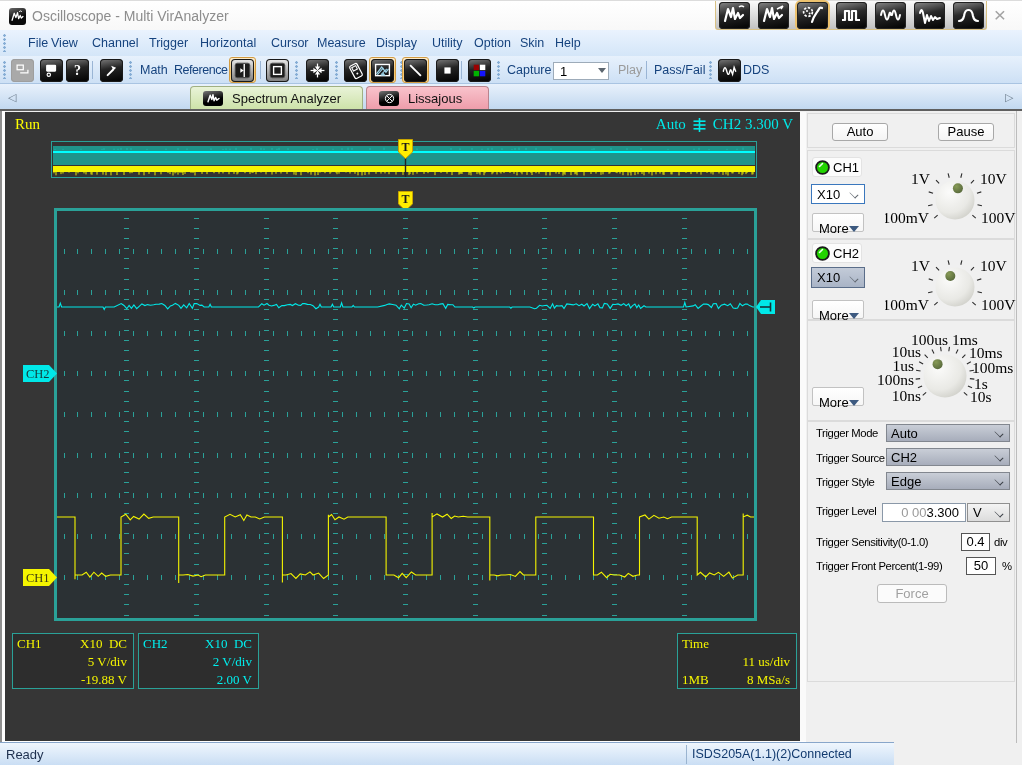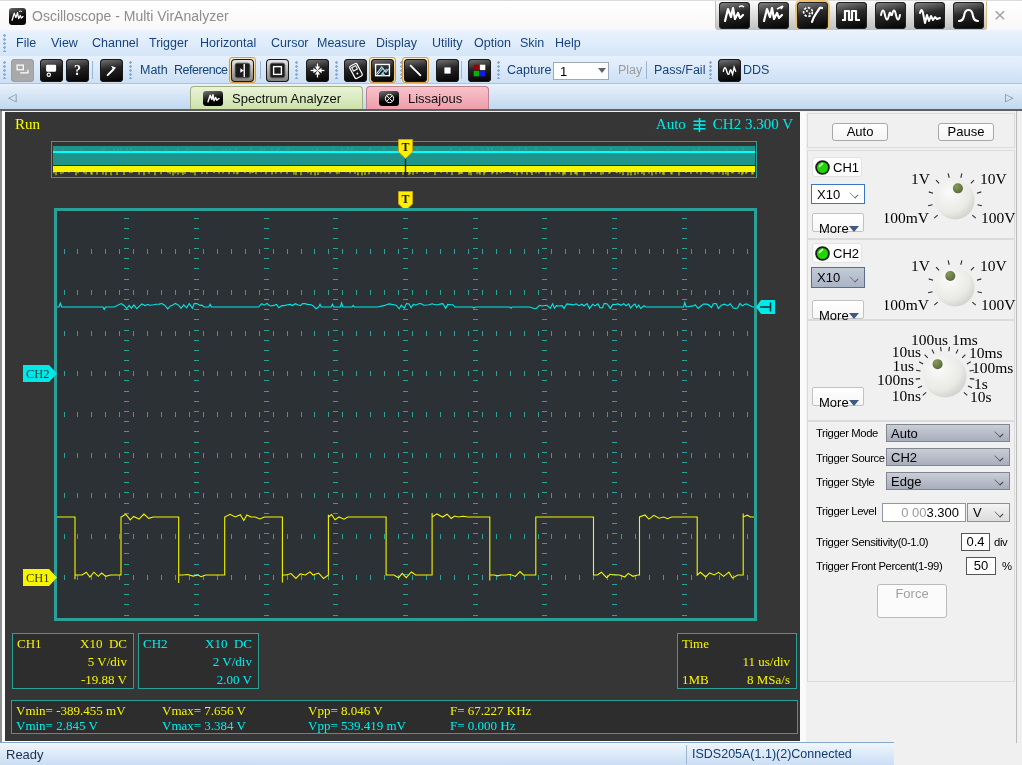--- a/index.html
+++ b/index.html
@@ -62,21 +62,21 @@
 .combo-x10b{left:5px;top:155px;width:54px;height:21px;background:linear-gradient(#c3cbd8,#a9b4c6);border:1px solid #5a6d89}
 .morebtn{position:absolute;left:6px;width:52px;height:19px;background:linear-gradient(#ffffff,#f6f6f6);border:1px solid #c2c2c2;border-radius:2px;font-size:13px;color:#000;display:flex;align-items:center;justify-content:space-between;padding:12px 7px 0 6px}
 .tri-down{width:0;height:0;border-left:5px solid transparent;border-right:5px solid transparent;border-top:6px solid #3d5a80}
 .chev{width:10px;height:10px;position:relative;flex:none}.chev::before{content:"";position:absolute;left:1px;top:1px;width:7px;height:7px;border-right:1.4px solid currentColor;border-bottom:1.4px solid currentColor;transform:rotate(45deg) scale(1,.6);color:#5f666e}.chev.dark::before{color:#3a3f46}
 .rp-label{position:absolute;font-size:11.3px;letter-spacing:-0.4px;color:#000;white-space:nowrap}
 .tcombo{position:absolute;left:80px;width:124px;height:18px;background:linear-gradient(#c9ced7,#a7adbb);border:1px solid #82878f;font-size:13px;color:#000;display:flex;align-items:center;justify-content:space-between;padding:0 5px 0 4px}
 .tlevel{position:absolute;left:76px;top:391px;width:84px;height:19px;background:#fff;border:1px solid #8a98a8;text-align:right;padding-right:6px;font-size:13px;line-height:17px;color:#000}
 .tlevel .pre{color:#9a9a9a}
 .vcombo{position:absolute;left:161px;top:391px;width:43px;height:19px;background:linear-gradient(#f4f4f4,#dcdcdc);border:1px solid #909090;font-size:13px;color:#000;display:flex;align-items:center;justify-content:space-between;padding:0 5px}
 .numin{position:absolute;background:#fff;border:1px solid #555;text-align:center;font-size:13px;color:#000}
-.forcebtn{left:71px;top:472px;width:70px;height:34px;background:#fbfbfb;border:1px solid #bbb;border-radius:3px;color:#a0a0a0;font-size:13px;text-align:center;line-height:17px}
+.forcebtn{left:71px;top:472px;width:70px;height:19px;background:#fbfbfb;border:1px solid #bbb;border-radius:3px;color:#a0a0a0;font-size:13px;text-align:center;line-height:17px}
 
 .statusbar{left:0;top:742px;width:894px;height:23px;background:linear-gradient(#eff6fd,#cadef4);border-top:1px solid #88a6ca}
 .sb-left{left:6px;top:4px;font-size:13px;color:#1d2f4e}
 .sb-sep{left:686px;top:2px;width:1px;height:19px;background:#9ab4d0}
 .sb-right{left:692px;top:4px;font-size:12.5px;color:#123a6e}
 svg{display:block}
 </style>
 </head>
 <body>
 
@@ -128,21 +128,21 @@
       <svg width="24" height="20" viewBox="0 0 24 20">
           <path d="M2 16 q4 0 5 -5 q1 -6 4 -6 h1 q3 0 4 6 q1 5 5 5" fill="none" stroke="#fff" stroke-width="2.2" stroke-linecap="round"></path>
         </svg>
     </div>
   </div>
   <div class="abs close-btn">×</div>
 </div>
 
 <div class="abs menubar">
   <div class="grip" style="left:3px;top:4px;height:18px"></div>
-  <span class="menu-item" style="left:16px">File</span>
+  <span class="menu-item" style="left:28px">File</span>
   <span class="menu-item" style="left:51px">View</span>
   <span class="menu-item" style="left:92px">Channel</span>
   <span class="menu-item" style="left:149px">Trigger</span>
   <span class="menu-item" style="left:200px">Horizontal</span>
   <span class="menu-item" style="left:271px">Cursor</span>
   <span class="menu-item" style="left:317px">Measure</span>
   <span class="menu-item" style="left:376px">Display</span>
   <span class="menu-item" style="left:432px">Utility</span>
   <span class="menu-item" style="left:474px">Option</span>
   <span class="menu-item" style="left:520px">Skin</span>
@@ -358,30 +358,20 @@
     <div class="row ib-c"><span>CH2</span><span>X10  DC</span></div>
     <div class="row ib-c"><span></span><span>2 V/div</span></div>
     <div class="row ib-c"><span></span><span>2.00 V</span></div>
   </div>
   <div class="infobox" style="left:672px;top:521px;width:120px">
     <div class="row ib-y"><span>Time</span><span></span></div>
     <div class="row ib-y"><span></span><span>11 us/div</span></div>
     <div class="row ib-y"><span>1MB</span><span>8 MSa/s</span></div>
   </div>
 
-  <div class="abs measbox">
-    <span class="meas ib-y" style="left:4px;top:2px">Vmin= -389.455 mV</span>
-    <span class="meas ib-y" style="left:150px;top:2px">Vmax= 7.656 V</span>
-    <span class="meas ib-y" style="left:296px;top:2px">Vpp= 8.046 V</span>
-    <span class="meas ib-y" style="left:438px;top:2px">F= 67.227 KHz</span>
-    <span class="meas ib-c" style="left:4px;top:17px">Vmin= 2.845 V</span>
-    <span class="meas ib-c" style="left:150px;top:17px">Vmax= 3.384 V</span>
-    <span class="meas ib-c" style="left:296px;top:17px">Vpp= 539.419 mV</span>
-    <span class="meas ib-c" style="left:438px;top:17px">F= 0.000 Hz</span>
-  </div>
 </div>
 
 <div class="abs rpanel">
   <div class="grp" style="top:1px;height:35px"></div>
   <div class="grp" style="top:38px;height:89px"></div>
   <div class="grp" style="top:127px;height:81px"></div>
   <div class="grp" style="top:208px;height:101px"></div>
   <div class="grp" style="top:309px;height:261px"></div>
 
   <div class="btn" style="left:26px;top:11px;width:56px;height:18px;line-height:16px">Auto</div>

